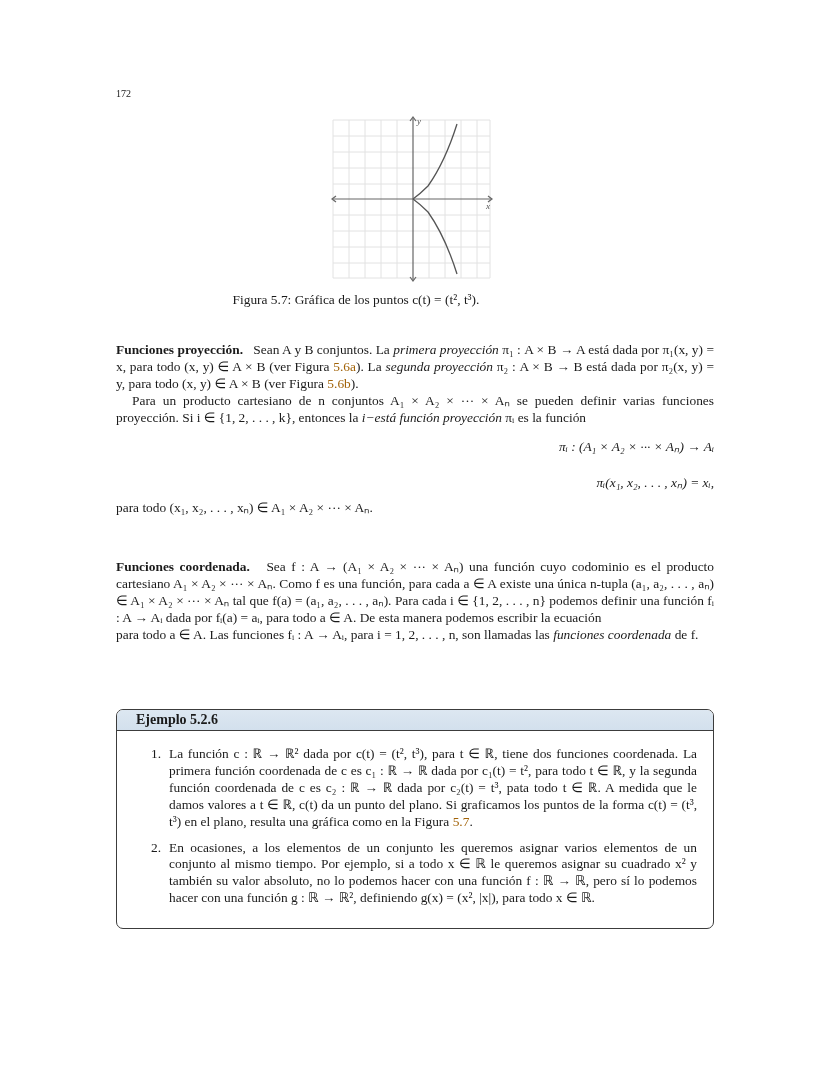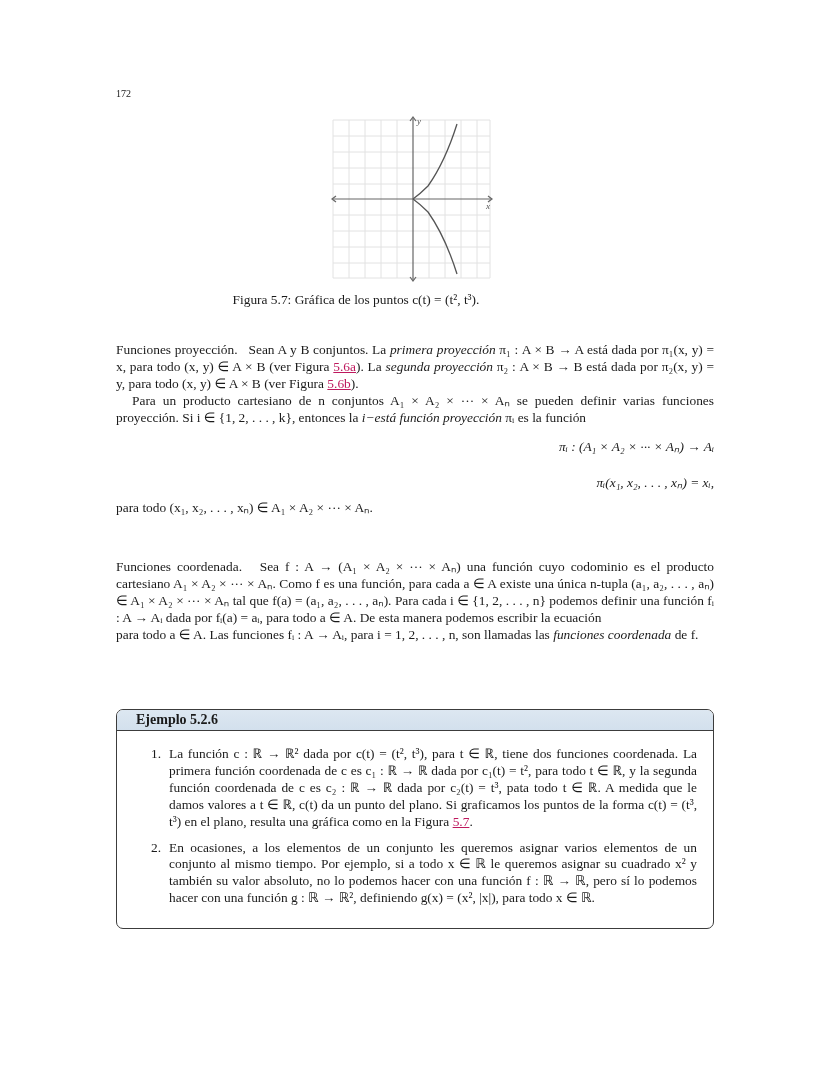--- a/index.html
+++ b/index.html
@@ -9,23 +9,23 @@
       color: #1a1a1a;
     }
     .header { position: absolute; top: 88px; left: 116px; width: 598px; height: 18px; font-family: "Liberation Serif", serif; font-size: 10px; }
     .header .pnum { position: absolute; left: 0; top: 0; }
     .header .chap { position: absolute; right: 0; top: 0; font-style: italic; letter-spacing: 0.2px; }
     .figure { position: absolute; left: 330px; top: 112px; width: 170px; height: 172px; }
     .caption { position: absolute; top: 292px; left: 0; width: 712px; text-align: center; font-family: "Liberation Serif", serif; font-size: 13.4px; }
     .para { position: absolute; left: 116px; width: 598px; font-family: "Liberation Serif", serif; font-size: 13.4px; line-height: 16.9px; text-align: justify; }
     .para p { margin: 0; }
     .indent { text-indent: 16px; }
-    .bold { font-weight: normal; }
+    .bold { font-weight: bold; }
     .it { font-style: italic; }
-    .link { color: #be185d; text-decoration: underline; }
+    .link { color: #a16207; }
     .math-c { text-align: right; font-style: italic; }
     .box {
       position: absolute; left: 116px; top: 709px; width: 596px; height: 218px;
       border: 1.3px solid #3c3c3c; border-radius: 7px; overflow: hidden; background: #fff;
     }
     .box-head {
       height: 20px; background: linear-gradient(#dde7f1, #d3e0ed);
       border-bottom: 1.3px solid #3c3c3c;
       font-weight: bold; font-family: "Liberation Serif", serif; font-size: 14px;
       padding-left: 19px; line-height: 20px;

